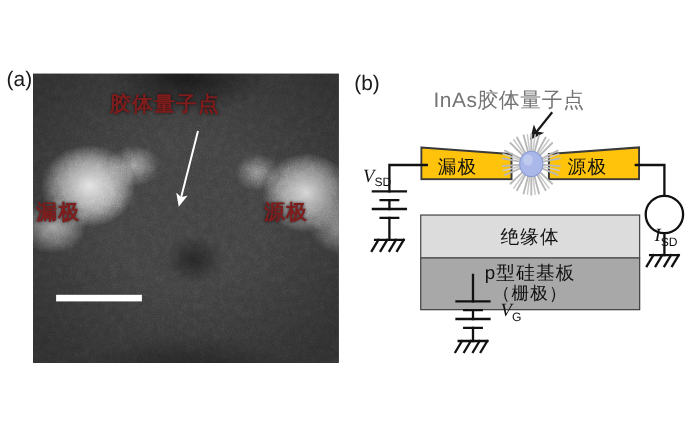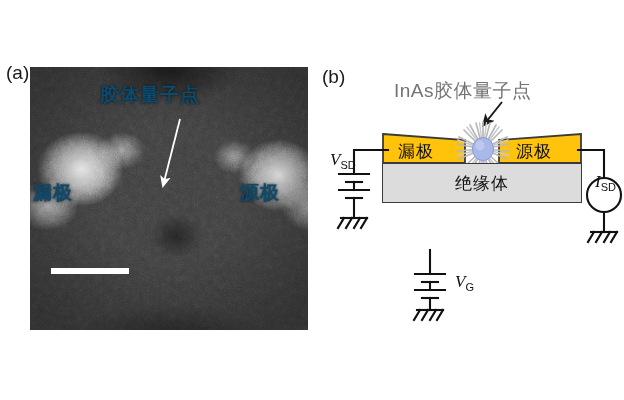--- a/index.html
+++ b/index.html
@@ -56,21 +56,21 @@
     opacity: 0.85;
     mix-blend-mode: overlay;
   }
   #tem-vignette {
     position: absolute;
     inset: 0;
     background: radial-gradient(ellipse 180px 165px at 50% 48%, rgba(0,0,0,0) 40%, rgba(0,0,0,0.28) 100%);
   }
 
   .tem-text {
-    color: #0c4a6e;
+    color: #7f1d1d;
     font-family: Liberation Sans, sans-serif;
     font-weight: bold;
     text-shadow: 0 0 3px rgba(0,0,0,0.75);
   }
   #tem-title-cn {
     left: 100px; top: 82px;
     font-size: 19px;
     letter-spacing: 1px;
   }
   #tem-label-drain {
@@ -99,20 +99,21 @@
   .stack-layer {
     box-sizing: border-box;
     border: 1.6px solid #3a3a3a;
     display: flex;
     align-items: center;
     justify-content: center;
     color: #111111;
     font-family: "Liberation Sans", "DejaVu Sans", sans-serif;
     font-size: 17px;
     letter-spacing: 1px;
+    margin-top: 32px;
   }
   #layer-insulator {
     left: 382px; top: 163px;
     width: 200px; height: 40px;
     background: #dcdcdc;
   }
   #layer-substrate {
     left: 382px; top: 202px;
     width: 200px; height: 48px;
     background: #a8a8a8;
@@ -273,20 +274,24 @@
         <path d="M31,31 L27.5,4.6"></path>
     </g>
     <ellipse cx="31" cy="31" rx="10.5" ry="11.5" fill="#A9B8E8" stroke="#8B9BD4" stroke-width="1"></ellipse>
     <ellipse cx="28" cy="27.5" rx="4.5" ry="5" fill="#C5CFF0" opacity="0.75"></ellipse>
   </svg>
 
   <div class="abs stack-layer" id="layer-insulator">
     <span>绝缘体</span>
   </div>
 
+  <div class="abs stack-layer" id="layer-substrate">
+    <span>p型硅基板</span>
+    <span class="sub-line2">（栅极）</span>
+  </div>
 
   <svg class="abs" style="left:336px; top:138px;" width="56" height="105" xmlns="http://www.w3.org/2000/svg">
     <g stroke="#111111" stroke-width="2.1" fill="none" stroke-linecap="square">
 
       <path d="M52,12 L18,12 L18,36"></path>
 
       <line x1="3" y1="36" x2="33" y2="36"></line>
       <line x1="10" y1="44" x2="26" y2="44"></line>
       <line x1="18" y1="44" x2="18" y2="52"></line>
       <line x1="3" y1="52" x2="33" y2="52"></line>
@@ -312,21 +317,21 @@
       <circle cx="30" cy="57" r="17" fill="#ffffff" stroke="#111111" stroke-width="2.1"></circle>
       <line x1="30" y1="74" x2="30" y2="94"></line>
 
       <line x1="17" y1="94" x2="43" y2="94"></line>
       <line x1="20" y1="94" x2="14" y2="104"></line>
       <line x1="28" y1="94" x2="22" y2="104"></line>
       <line x1="36" y1="94" x2="30" y2="104"></line>
       <line x1="43" y1="94" x2="37" y2="104"></line>
     </g>
   </svg>
-  <div class="abs circuit-label" id="isd-label" style="left:595px; top:172px;">
+  <div class="abs circuit-label" id="isd-label" style="left:595px; top:204px;">
     <span>I</span><sub>SD</sub>
   </div>
 
   <svg class="abs" style="left:400px; top:248px;" width="62" height="92" xmlns="http://www.w3.org/2000/svg">
     <g stroke="#111111" stroke-width="2.1" fill="none" stroke-linecap="square">
 
       <line x1="30" y1="2" x2="30" y2="26"></line>
 
       <line x1="15" y1="26" x2="45" y2="26"></line>
       <line x1="22" y1="34" x2="38" y2="34"></line>

